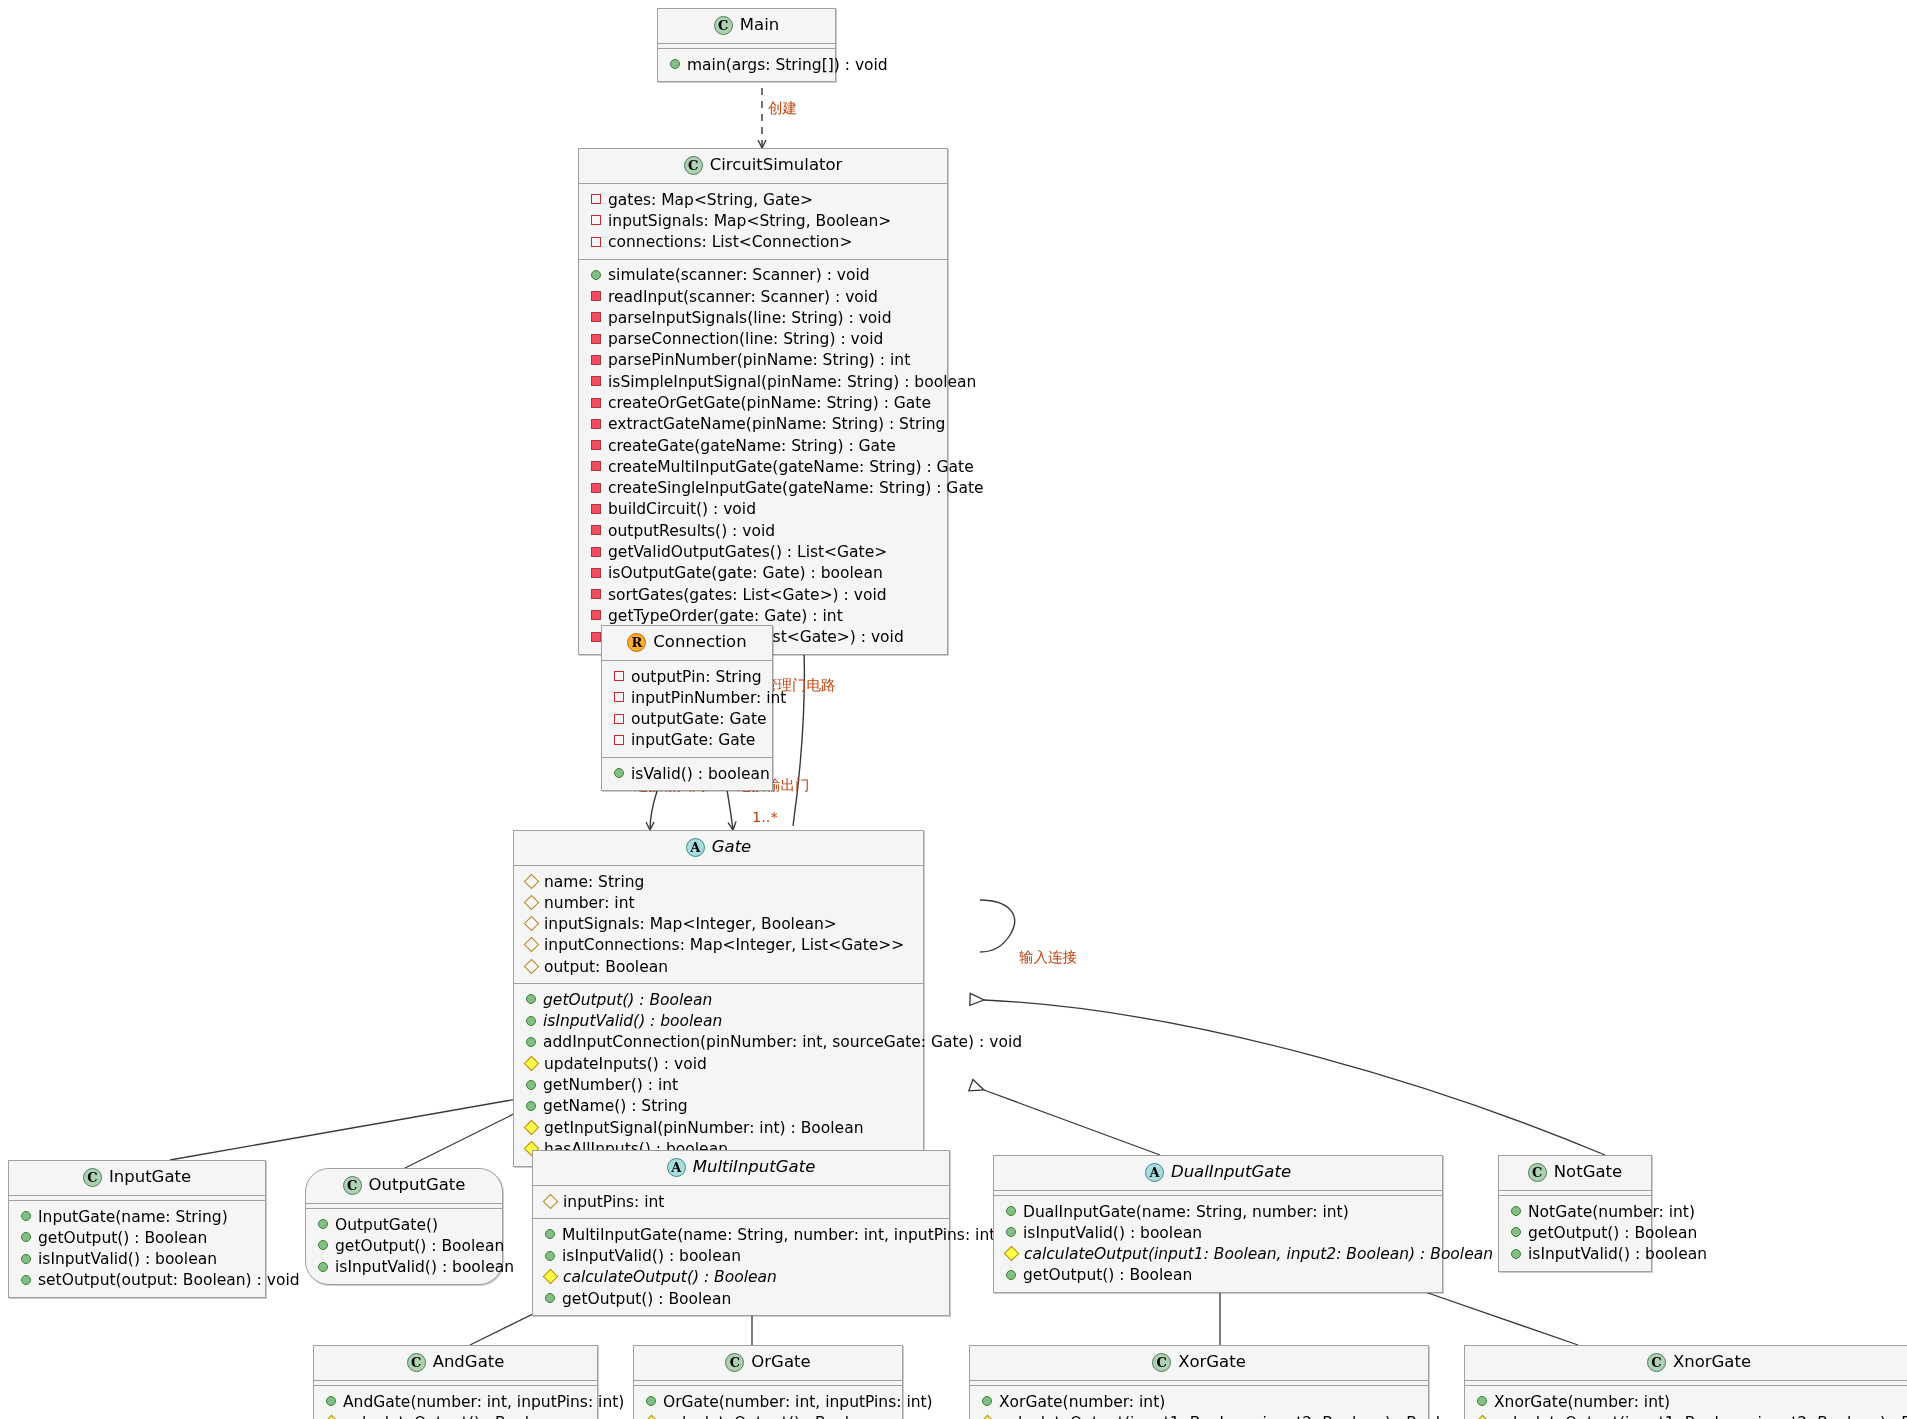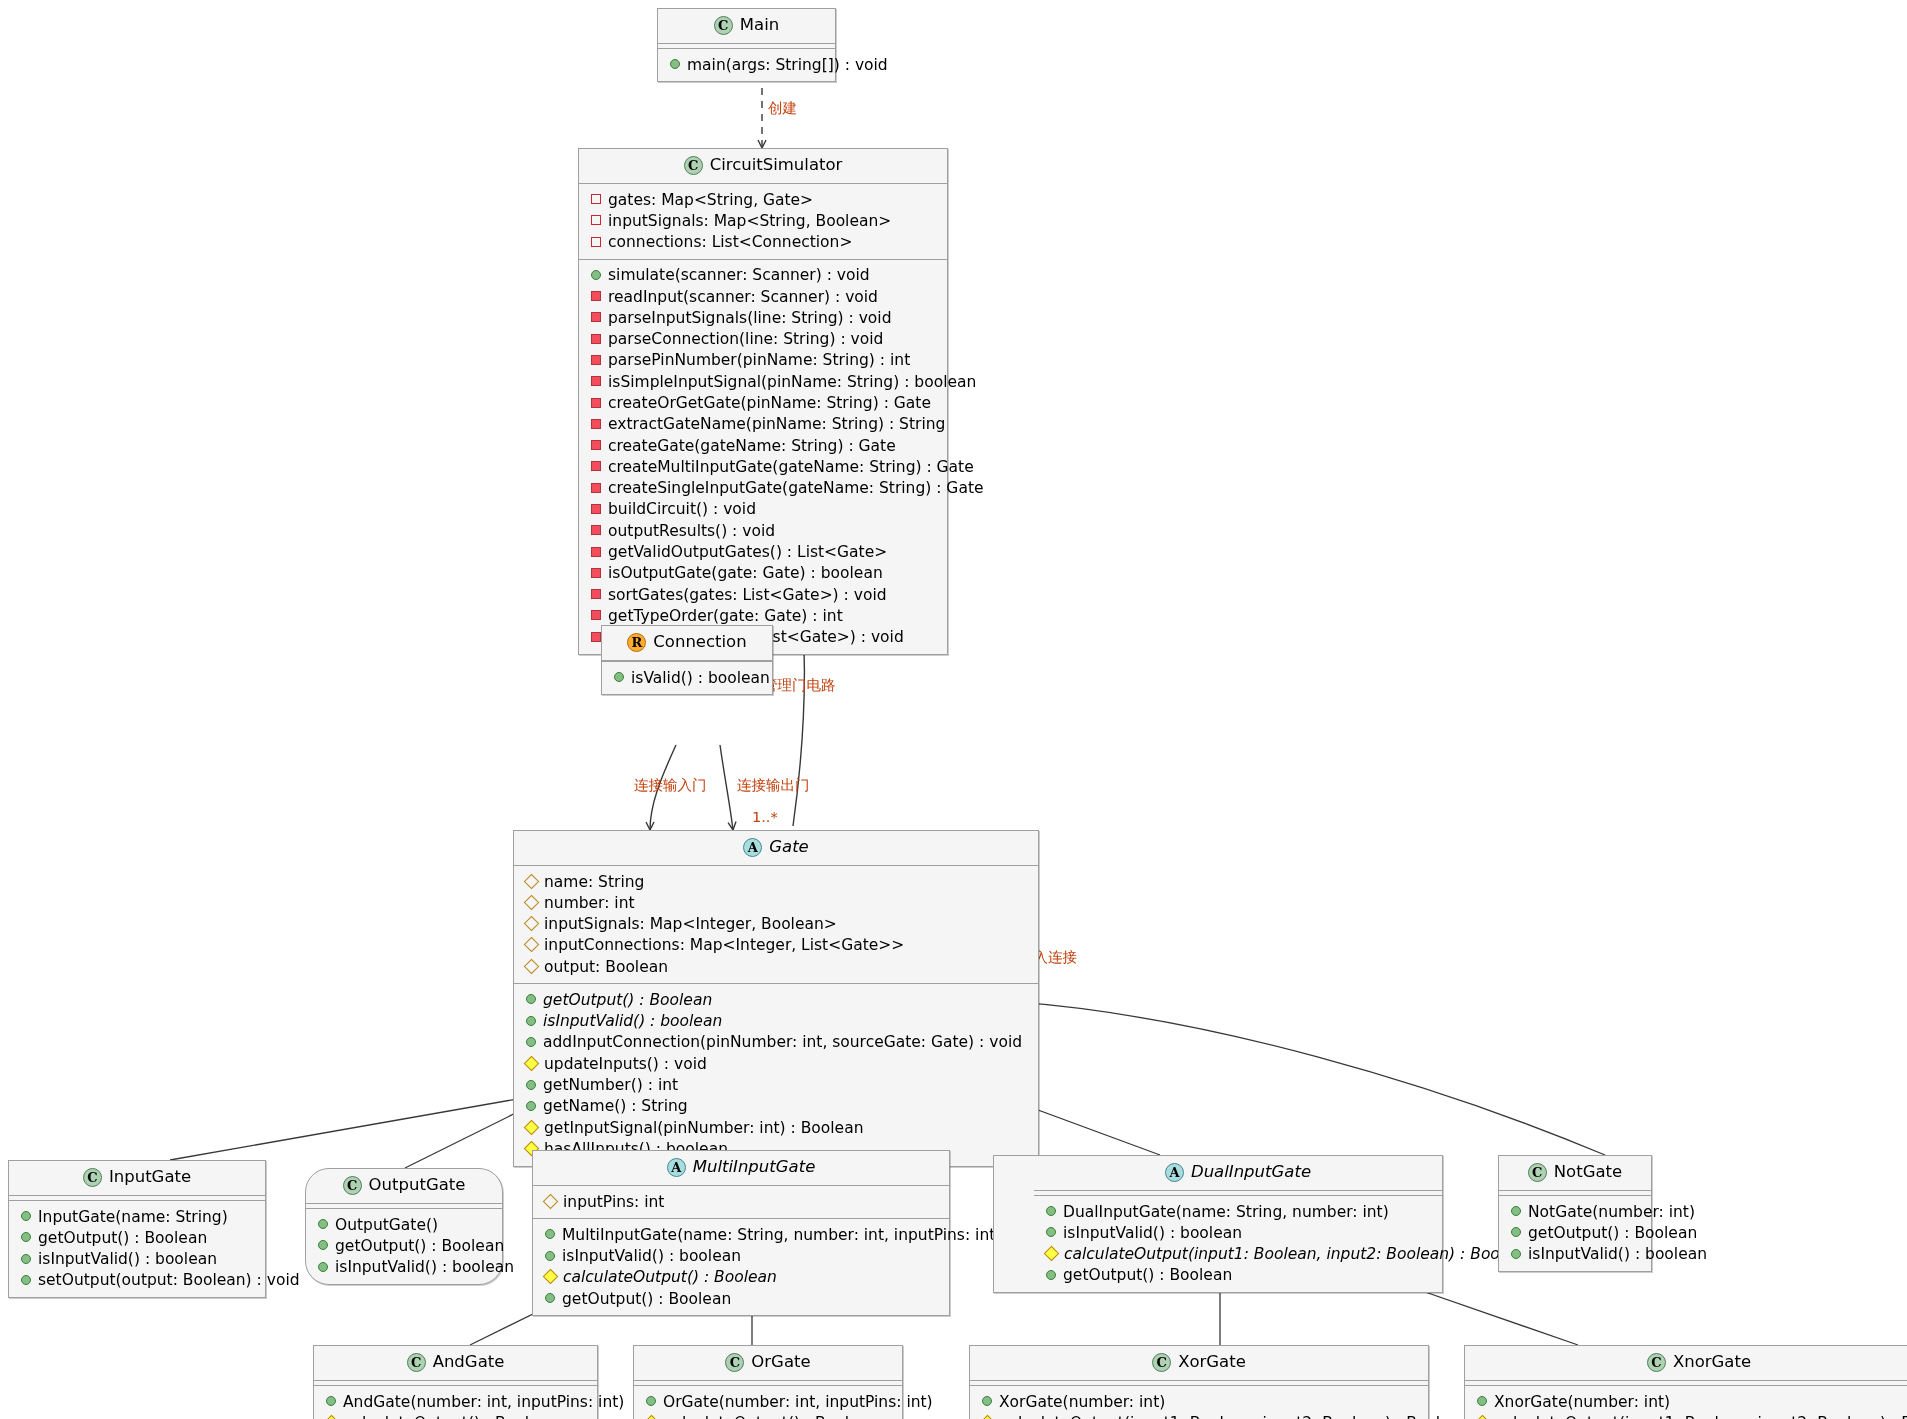--- a/index.html
+++ b/index.html
@@ -253,27 +253,33 @@
       <div class="row"><span class="vis priv"></span><span class="rtxt">getTypeOrder(gate: Gate) : int</span></div>
       <div class="row"><span class="vis priv"></span><span class="rtxt">printResults(gates: List&lt;Gate&gt;) : void</span></div>
     </div>
   </div>
 
   <div class="uml" id="box-conn" style="left:601px; top:625px; width:172px;">
     <div class="title">
       <span class="stereo R">R</span><span class="tname">Connection</span>
     </div>
     <div class="sep"></div>
+    <div class="compartment">
+      <div class="row"><span class="vis privfield"></span><span class="rtxt">outputPin: String</span></div>
+      <div class="row"><span class="vis privfield"></span><span class="rtxt">inputPinNumber: int</span></div>
+      <div class="row"><span class="vis privfield"></span><span class="rtxt">outputGate: Gate</span></div>
+      <div class="row"><span class="vis privfield"></span><span class="rtxt">inputGate: Gate</span></div>
+    </div>
     <div class="sep"></div>
     <div class="compartment">
       <div class="row"><span class="vis pub"></span><span class="rtxt">isValid() : boolean</span></div>
     </div>
   </div>
 
-  <div class="uml" id="box-gate" style="left:513px; top:830px; width:526px;">
+  <div class="uml" id="box-gate" style="left:513px; top:830px; width:411px;">
     <div class="title italic">
       <span class="stereo A">A</span><span class="tname">Gate</span>
     </div>
     <div class="sep"></div>
     <div class="compartment">
       <div class="row"><span class="vis protfield"></span><span class="rtxt">name: String</span></div>
       <div class="row"><span class="vis protfield"></span><span class="rtxt">number: int</span></div>
       <div class="row"><span class="vis protfield"></span><span class="rtxt">inputSignals: Map&lt;Integer, Boolean&gt;</span></div>
       <div class="row"><span class="vis protfield"></span><span class="rtxt">inputConnections: Map&lt;Integer, List&lt;Gate&gt;&gt;</span></div>
       <div class="row"><span class="vis protfield"></span><span class="rtxt">output: Boolean</span></div>
@@ -330,21 +336,21 @@
     </div>
     <div class="sep"></div>
     <div class="compartment">
       <div class="row"><span class="vis pub"></span><span class="rtxt">MultiInputGate(name: String, number: int, inputPins: int)</span></div>
       <div class="row"><span class="vis pub"></span><span class="rtxt">isInputValid() : boolean</span></div>
       <div class="row italic"><span class="vis prot"></span><span class="rtxt">calculateOutput() : Boolean</span></div>
       <div class="row"><span class="vis pub"></span><span class="rtxt">getOutput() : Boolean</span></div>
     </div>
   </div>
 
-  <div class="uml" id="box-dual" style="left:993px; top:1155px; width:450px;padding-left:40px;">
+  <div class="uml" id="box-dual" style="left:993px; top:1155px; width:450px;">
     <div class="title italic">
       <span class="stereo A">A</span><span class="tname">DualInputGate</span>
     </div>
     <div class="sep"></div>
     <div class="compartment empty"></div>
     <div class="sep"></div>
     <div class="compartment">
       <div class="row"><span class="vis pub"></span><span class="rtxt">DualInputGate(name: String, number: int)</span></div>
       <div class="row"><span class="vis pub"></span><span class="rtxt">isInputValid() : boolean</span></div>
       <div class="row italic"><span class="vis prot"></span><span class="rtxt">calculateOutput(input1: Boolean, input2: Boolean) : Boolean</span></div>

